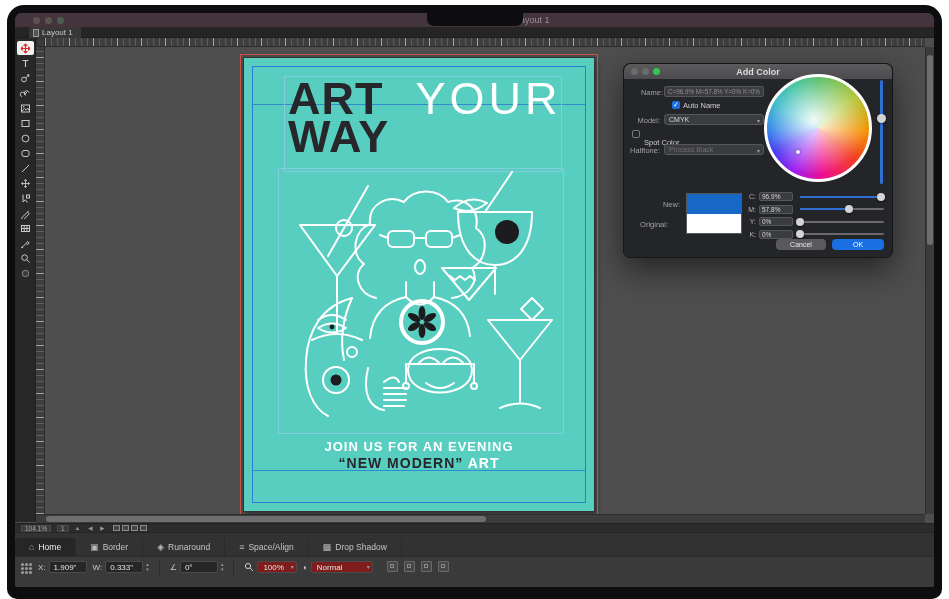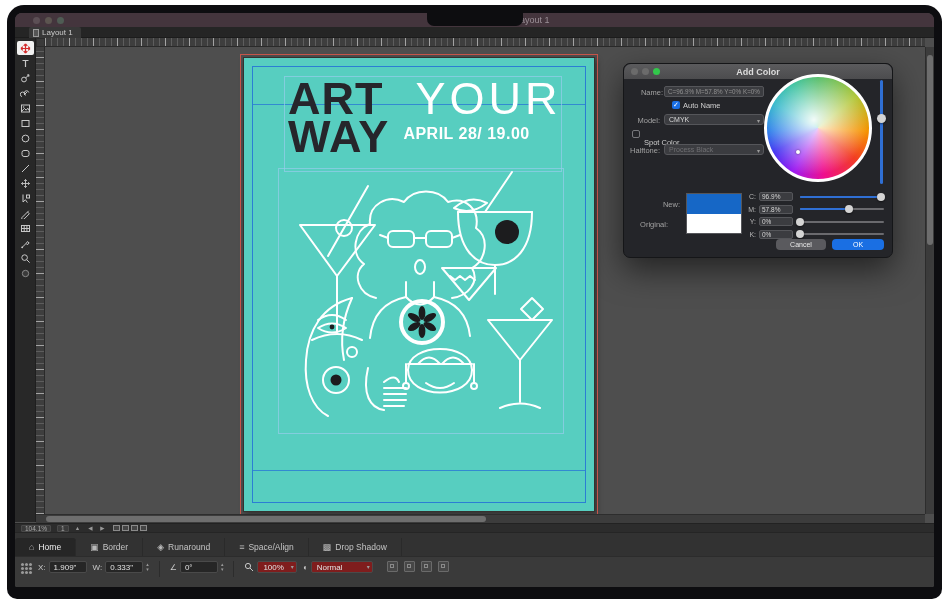--- a/index.html
+++ b/index.html
@@ -232,21 +232,20 @@
           <div class="tbox" style="left:40px;top:18px;width:278px;height:96px;"></div>
           <div class="tbox" style="left:34px;top:110px;width:286px;height:266px;"></div>
 
           <div class="ptitle">
             <div>
               <div class="big">ART</div>
               <div class="big">WAY</div>
             </div>
             <div>
               <div class="your">YOUR</div>
-              <div class="date">APRIL 28/ 19.00</div>
             </div>
           </div>
 
           <svg class="illus" width="282" height="262" viewBox="0 0 282 262">
             <g stroke="#ffffff" stroke-width="2" fill="none" stroke-linecap="round" stroke-linejoin="round">
 
               <path d="M20,55 L95,55 L57,106 Z"></path>
               <path d="M57,106 L57,162"></path>
               <path d="M32,170 Q57,158 82,170"></path>
               <path d="M88,16 L48,86"></path>
@@ -305,20 +304,24 @@
               <path d="M128,200 C128,230 192,230 192,200"></path>
               <path d="M128,194 L192,194"></path>
               <path d="M138,194 q11,-13 22,0 M162,194 q11,-13 22,0"></path>
               <path d="M146,213 q14,10 28,0"></path>
               <path d="M126,194 l0,18 M194,194 l0,18"></path>
               <circle cx="126" cy="216" r="3"></circle>
               <circle cx="194" cy="216" r="3"></circle>
             </g>
           </svg>
 
+          <div class="pfooter">
+            <div class="l1">JOIN US FOR AN EVENING</div>
+            <div class="l2"><span class="dark">“NEW MODERN”</span><span> ART</span></div>
+          </div>
         </div>
       </div>
 
       <div class="vscroll">
           <div class="thumb"></div>
         </div>
       <div class="hscroll">
           <div class="thumb"></div>
         </div>
 

